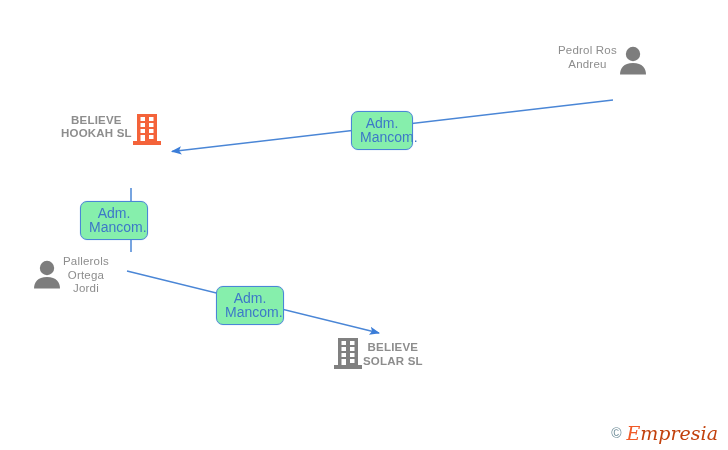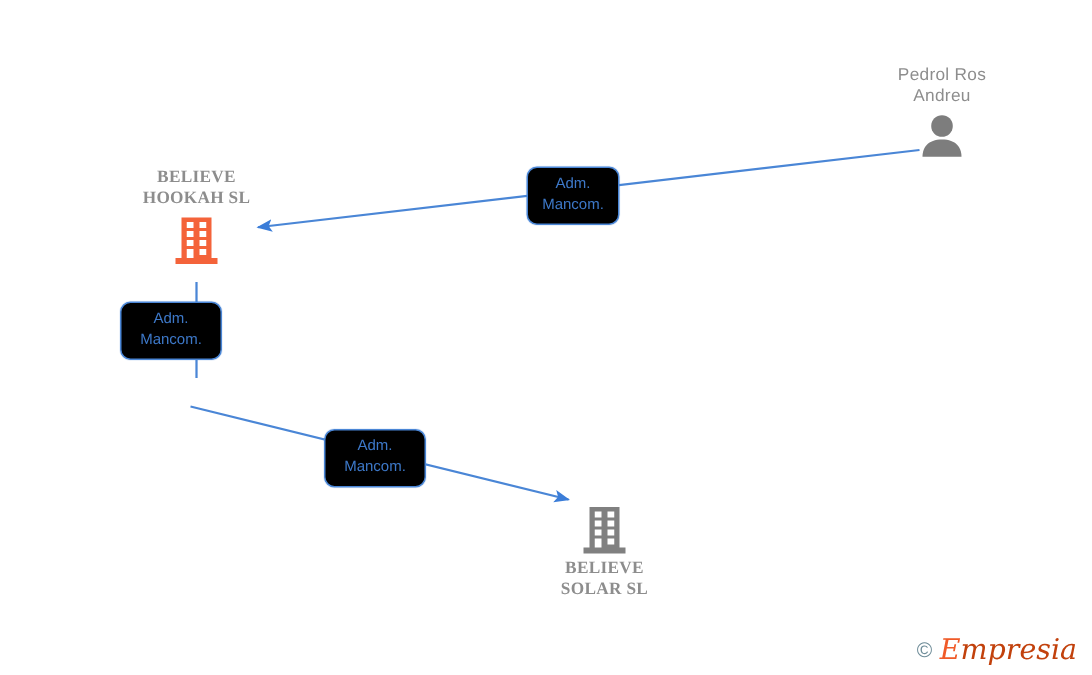--- a/index.html
+++ b/index.html
@@ -20,55 +20,53 @@
   #edges {
     position: absolute;
     left: 0;
     top: 0;
     width: 728px;
     height: 450px;
   }
   .node {
     position: absolute;
     display: flex;
-    flex-direction: column;
     align-items: center;
     width: 140px;
   }
   .node-label {
     font-size: 11.5px;
     line-height: 13.5px;
     color: #8a8a8a;
     text-align: center;
     white-space: pre-line;
     letter-spacing: 0.2px;
   }
   .node-label.company {
     font-weight: bold;
     color: #8d8d8d;
-    font-family: Liberation Serif, serif;
   }
   .node-label.person {
     font-weight: normal;
     color: #8d8d8d;
   }
   .node-icon {
     line-height: 0;
   }
   .node.label-top .node-label { margin-bottom: 4px; }
   .node.label-bottom .node-label { margin-top: 3px; }
 
   .edge-label {
     position: absolute;
     box-sizing: border-box;
     border: 1.4px solid #4a86d6;
     border-radius: 7px;
-    background: #000000;
+    background: #86efac;
     color: #3d78c8;
-    font-size: 10px;
+    font-size: 14px;
     line-height: 14px;
     text-align: center;
     padding: 4px 8px 5px 8px;
     white-space: pre-line;
     box-shadow: 0 0 0 0.5px rgba(74,134,214,0.15);
   }
 
   #watermark {
     position: absolute;
     right: 10px;
@@ -138,20 +136,31 @@
     <div class="node-label person">Pedrol Ros
 Andreu</div>
     <div class="node-icon">
       <svg width="32" height="30" viewBox="0 0 32 30">
         <circle cx="16" cy="9" r="7.2" fill="#7d7d7d"></circle>
         <path d="M 16 18 C 6.5 18 3 23.5 3 29.5 L 29 29.5 C 29 23.5 25.5 18 16 18 Z" fill="#7d7d7d"></path>
       </svg>
     </div>
   </div>
 
+  <div class="node label-bottom" style="left:31px; top:252px;">
+    <div class="node-icon">
+      <svg width="32" height="30" viewBox="0 0 32 30">
+        <circle cx="16" cy="9" r="7.2" fill="#7d7d7d"></circle>
+        <path d="M 16 18 C 6.5 18 3 23.5 3 29.5 L 29 29.5 C 29 23.5 25.5 18 16 18 Z" fill="#7d7d7d"></path>
+      </svg>
+    </div>
+    <div class="node-label person">Pallerols
+Ortega
+Jordi</div>
+  </div>
 
   <div class="node label-bottom" style="left:333px; top:336px;">
     <div class="node-icon">
       <svg width="30" height="34" viewBox="0 0 30 34">
         <rect x="5" y="2" width="20" height="28" fill="#808080"></rect>
         <rect x="1" y="29" width="28" height="4" fill="#808080"></rect>
         <rect x="8.5" y="5" width="4.5" height="4" fill="#ffffff"></rect>
         <rect x="17" y="5" width="4.5" height="4" fill="#ffffff"></rect>
         <rect x="8.5" y="11" width="4.5" height="4" fill="#ffffff"></rect>
         <rect x="17" y="11" width="4.5" height="4" fill="#ffffff"></rect>

